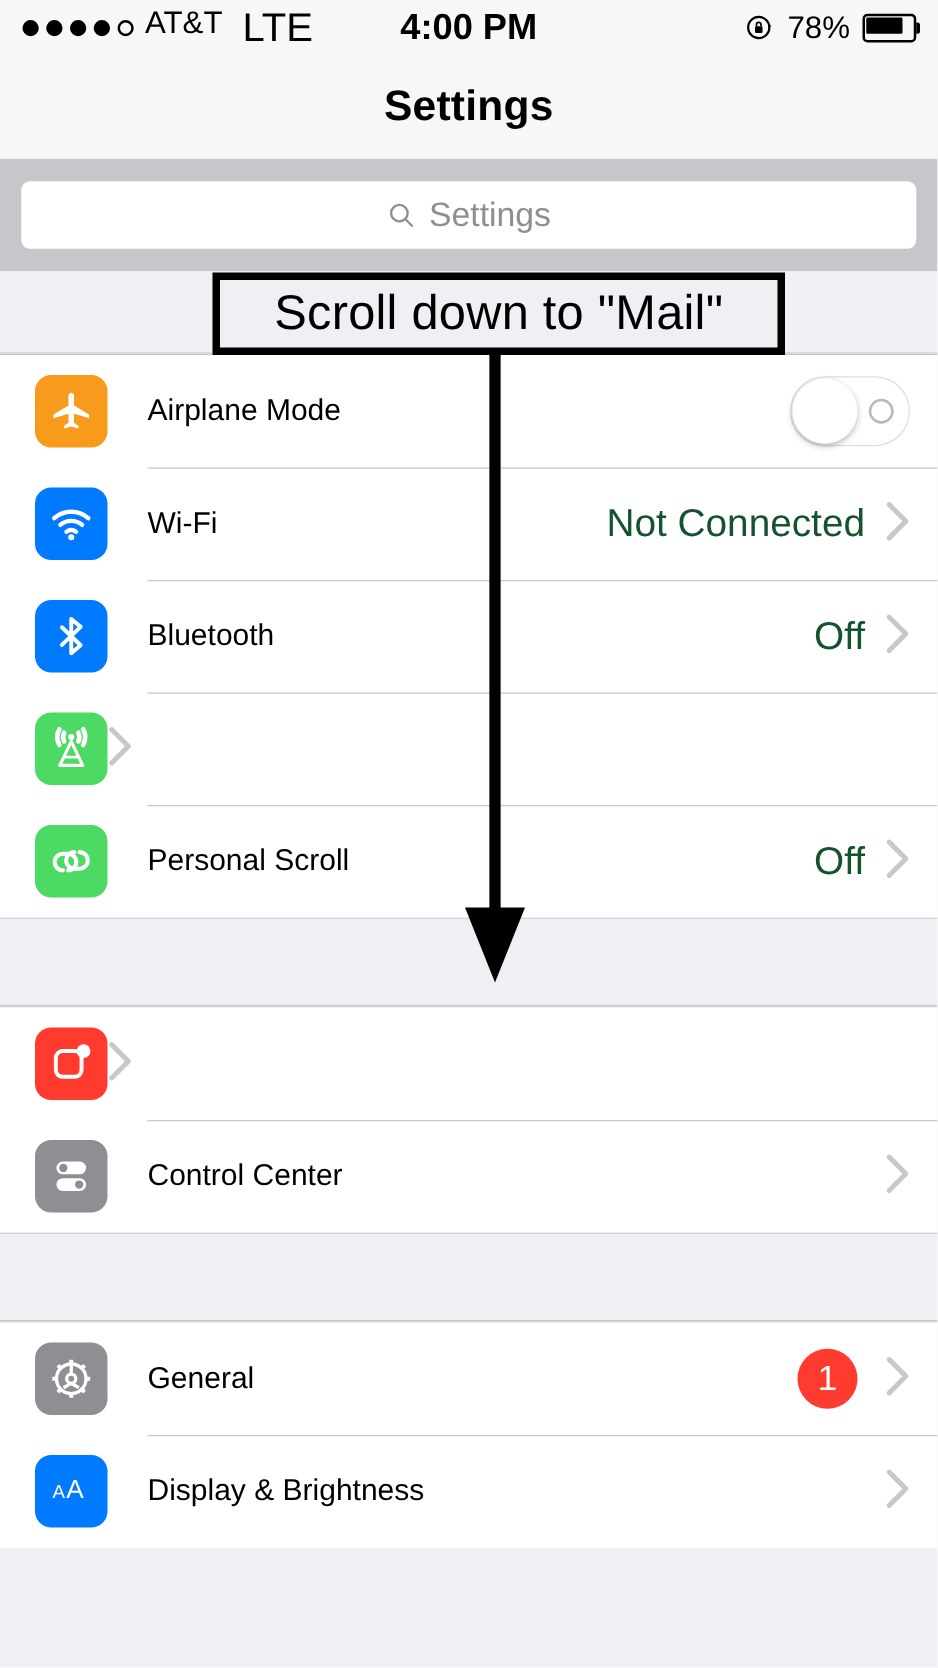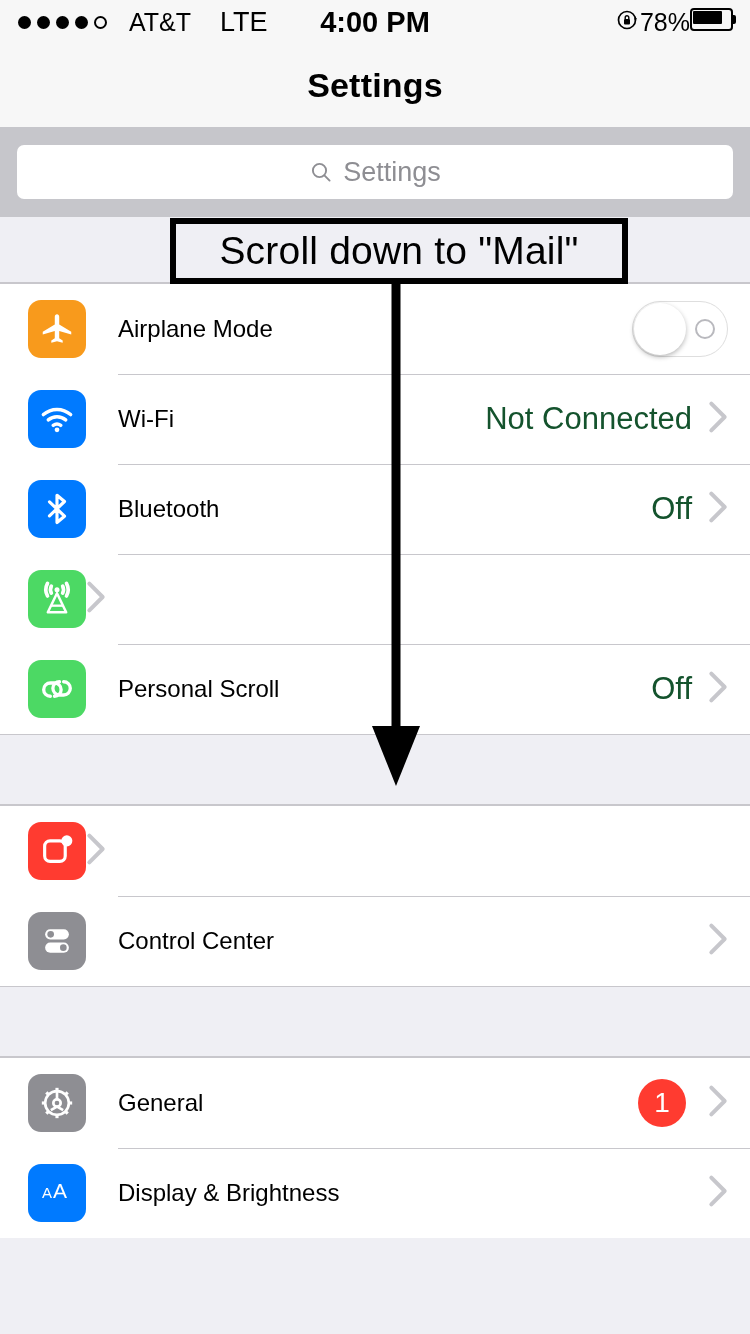--- a/index.html
+++ b/index.html
@@ -12,28 +12,28 @@
   }
   #screen { position:relative; width:750px; height:1334px; background:#EFEFF4; }
 
   
   .statusbar {
     position:absolute; top:0; left:0; width:750px; height:44px;
     background:#F7F7F7;
     display:flex; align-items:center;
     font-size:25px; color:#000;
   }
-  .sb-left { position:absolute; left:18px; display:flex; align-items:center; gap:22px; }
+  .sb-left { position:absolute; left:18px; display:flex; gap:9px; }
   .dots { display:flex; align-items:center; gap:6px; }
   .dot { width:13px; height:13px; border-radius:50%; background:#000; }
   .dot.hollow { background:transparent; border:2px solid #000; width:13px; height:13px; }
   .carrier { letter-spacing:0px; font-size:25px; }
-  .radio { font-size:27px; margin-left:7px; }
+  .radio { font-size:32px; margin-left:7px; }
   .sb-center { position:absolute; left:0; width:750px; text-align:center; font-size:29px; font-weight:600; }
-  .sb-right { position:absolute; right:14px; display:flex; gap:0; }
+  .sb-right { position:absolute; right:14px; display:flex; align-items:center; gap:10px; }
   .rotlock { width:24px; height:24px; display:block; }
   .batt-pct { font-size:25px; }
   .battery { position:relative; width:46px; height:23px; }
   .batt-body { position:absolute; left:0; top:0; width:43px; height:23px; border:2px solid #000; border-radius:4px; }
   .batt-fill { position:absolute; left:3px; top:3px; height:13px; background:#000; border-radius:1px; }
   .batt-cap { position:absolute; right:0; top:7px; width:3px; height:9px; background:#000; border-radius:0 2px 2px 0; }
 
   
   .navbar {
     position:absolute; top:44px; left:0; width:750px; height:83px;

